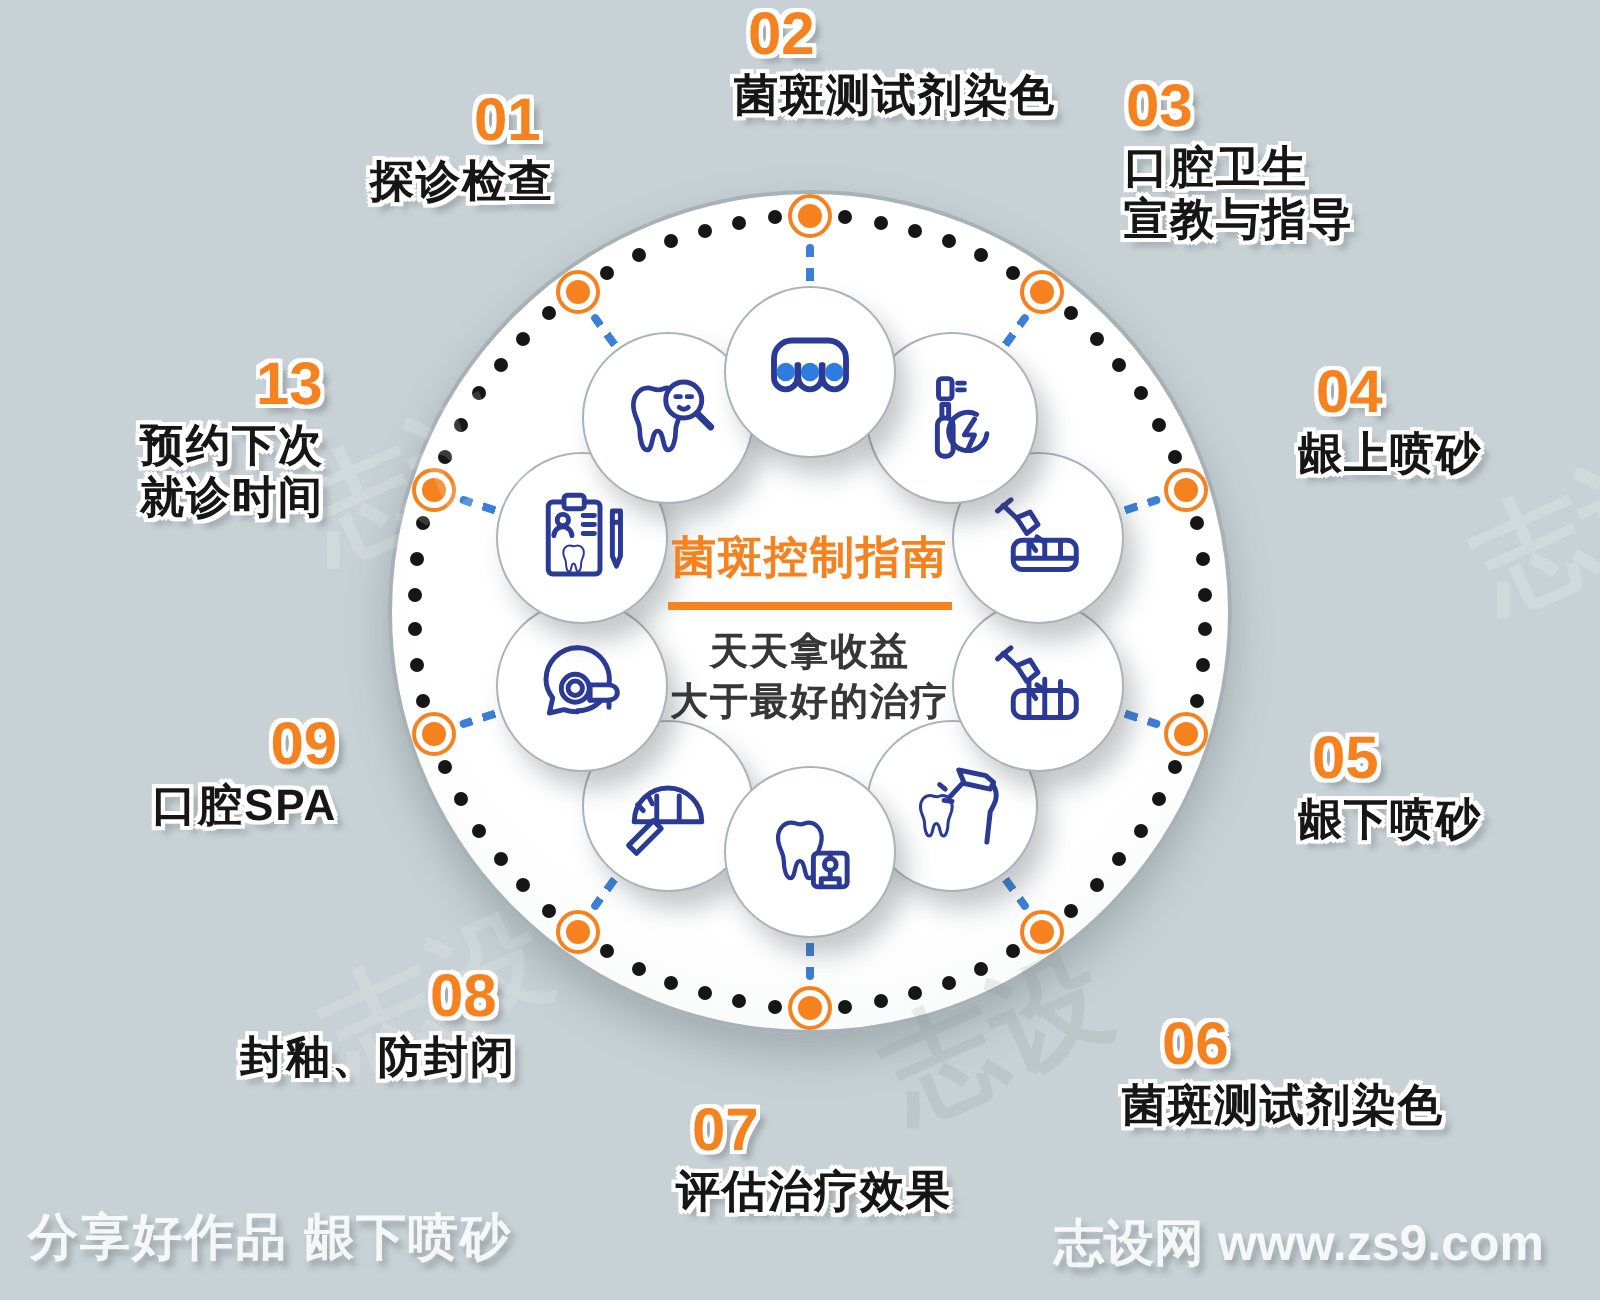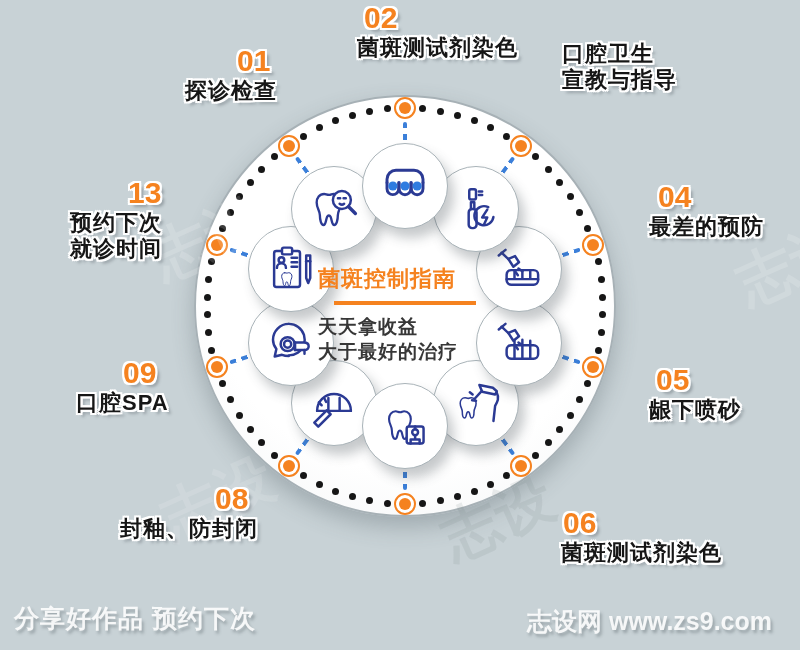--- a/index.html
+++ b/index.html
@@ -40,21 +40,21 @@
     position:absolute; width:86px; height:86px; border-radius:50%;
     background:#fff; border:1px solid #a9b3b8;
     box-shadow:6px 9px 12px rgba(66,76,84,.30);
     display:flex; align-items:center; justify-content:center;
   }
   .icon-circle svg { width:54px; height:54px; display:block; }
 
   
   .center-emblem {
     position:absolute; left:318px; top:264px; width:174px;
-    z-index:20;
+    text-align:center; z-index:20;
   }
   .center-emblem .title {
     font-size:22px; font-weight:800; letter-spacing:1px; color:#f5821f;
     white-space:nowrap;
   }
   .center-emblem .divider {
     width:142px; height:4px; background:#f5821f; margin:7px auto 9px auto;
   }
   .center-emblem .subtitle {
     font-size:19px; line-height:25px; font-weight:800; color:#373737;
@@ -70,28 +70,28 @@
                  4px 4px 3px rgba(60,70,76,.35);
   }
   .step .txt {
     margin-top:2px; font-size:22px; line-height:26px; font-weight:800;
     letter-spacing:1px; color:#161616; white-space:pre-line;
     text-shadow:-2px -2px 0 #fff, 2px -2px 0 #fff, -2px 2px 0 #fff, 2px 2px 0 #fff,
                  0 -2px 0 #fff, 0 2px 0 #fff, -2px 0 0 #fff, 2px 0 0 #fff,
                  4px 4px 3px rgba(60,70,76,.35);
   }
   .lb0 { left:185px; top:46px; }  .lb0 .num { margin-left:52px; }
-  .lb1 { left:357px; top:3px; }   .lb1 .num { margin-left:7px; }
+  .lb1 { left:367px; top:3px; }   .lb1 .num { margin-left:7px; }
   .lb2 { left:562px; top:39px; }  .lb2 .num { margin-left:1px; }
   .lb3 { left:649px; top:182px; } .lb3 .num { margin-left:9px; }
   .lb4 { left:649px; top:365px; } .lb4 .num { margin-left:7px; }
-  .lb5 { left:561px; top:508px; } .lb5 .num { margin-left:2px; }
+  .lb5 { left:561px; top:508px; } .lb5 .num { margin-left:20px; }
   .lb6 { left:338px; top:551px; } .lb6 .num { margin-left:8px; }
   .lb7 { left:120px; top:484px; } .lb7 .num { margin-left:95px; }
-  .lb8 { left:76px;  top:358px; } .lb8 .num { margin-left:47px; }
+  .lb8 { left:76px;  top:358px; } .lb8 .num { margin-left:47px;text-align:right; }
   .lb9 { left:70px;  top:178px; } .lb9 .num { margin-left:58px; }
 
   
   .footer-left {
     position:absolute; left:14px; top:602px; z-index:35;
     font-size:25px; font-weight:700; letter-spacing:1px;
     color:rgba(255,255,255,.88);
     text-shadow:2px 3px 3px rgba(70,80,86,.35);
   }
   .footer-right {
@@ -366,50 +366,55 @@
 
   <div class="step lb0">
     <div class="num">01</div>
     <div class="txt">探诊检查</div>
   </div>
   <div class="step lb1">
     <div class="num">02</div>
     <div class="txt">菌斑测试剂染色</div>
   </div>
   <div class="step lb2">
+    <div class="num">03</div>
     <div class="txt">口腔卫生
 宣教与指导</div>
   </div>
   <div class="step lb3">
     <div class="num">04</div>
-    <div class="txt">最差的预防</div>
+    <div class="txt">龈上喷砂</div>
   </div>
   <div class="step lb4">
     <div class="num">05</div>
     <div class="txt">龈下喷砂</div>
   </div>
   <div class="step lb5">
     <div class="num">06</div>
     <div class="txt">菌斑测试剂染色</div>
+  </div>
+  <div class="step lb6">
+    <div class="num">07</div>
+    <div class="txt">评估治疗效果</div>
   </div>
   <div class="step lb7">
     <div class="num">08</div>
     <div class="txt">封釉、防封闭</div>
   </div>
   <div class="step lb8">
     <div class="num">09</div>
     <div class="txt">口腔SPA</div>
   </div>
   <div class="step lb9">
     <div class="num">13</div>
     <div class="txt">预约下次
 就诊时间</div>
   </div>
 
   <div class="wm wm1">志设</div>
   <div class="wm wm2">志设</div>
   <div class="wm wm3">志设</div>
   <div class="wm wm4">志设</div>
 
-  <div class="footer-left">分享好作品 预约下次</div>
+  <div class="footer-left">分享好作品 龈下喷砂</div>
   <div class="footer-right">志设网 www.zs9.com</div>
 
 </div>
 
 </body></html>

